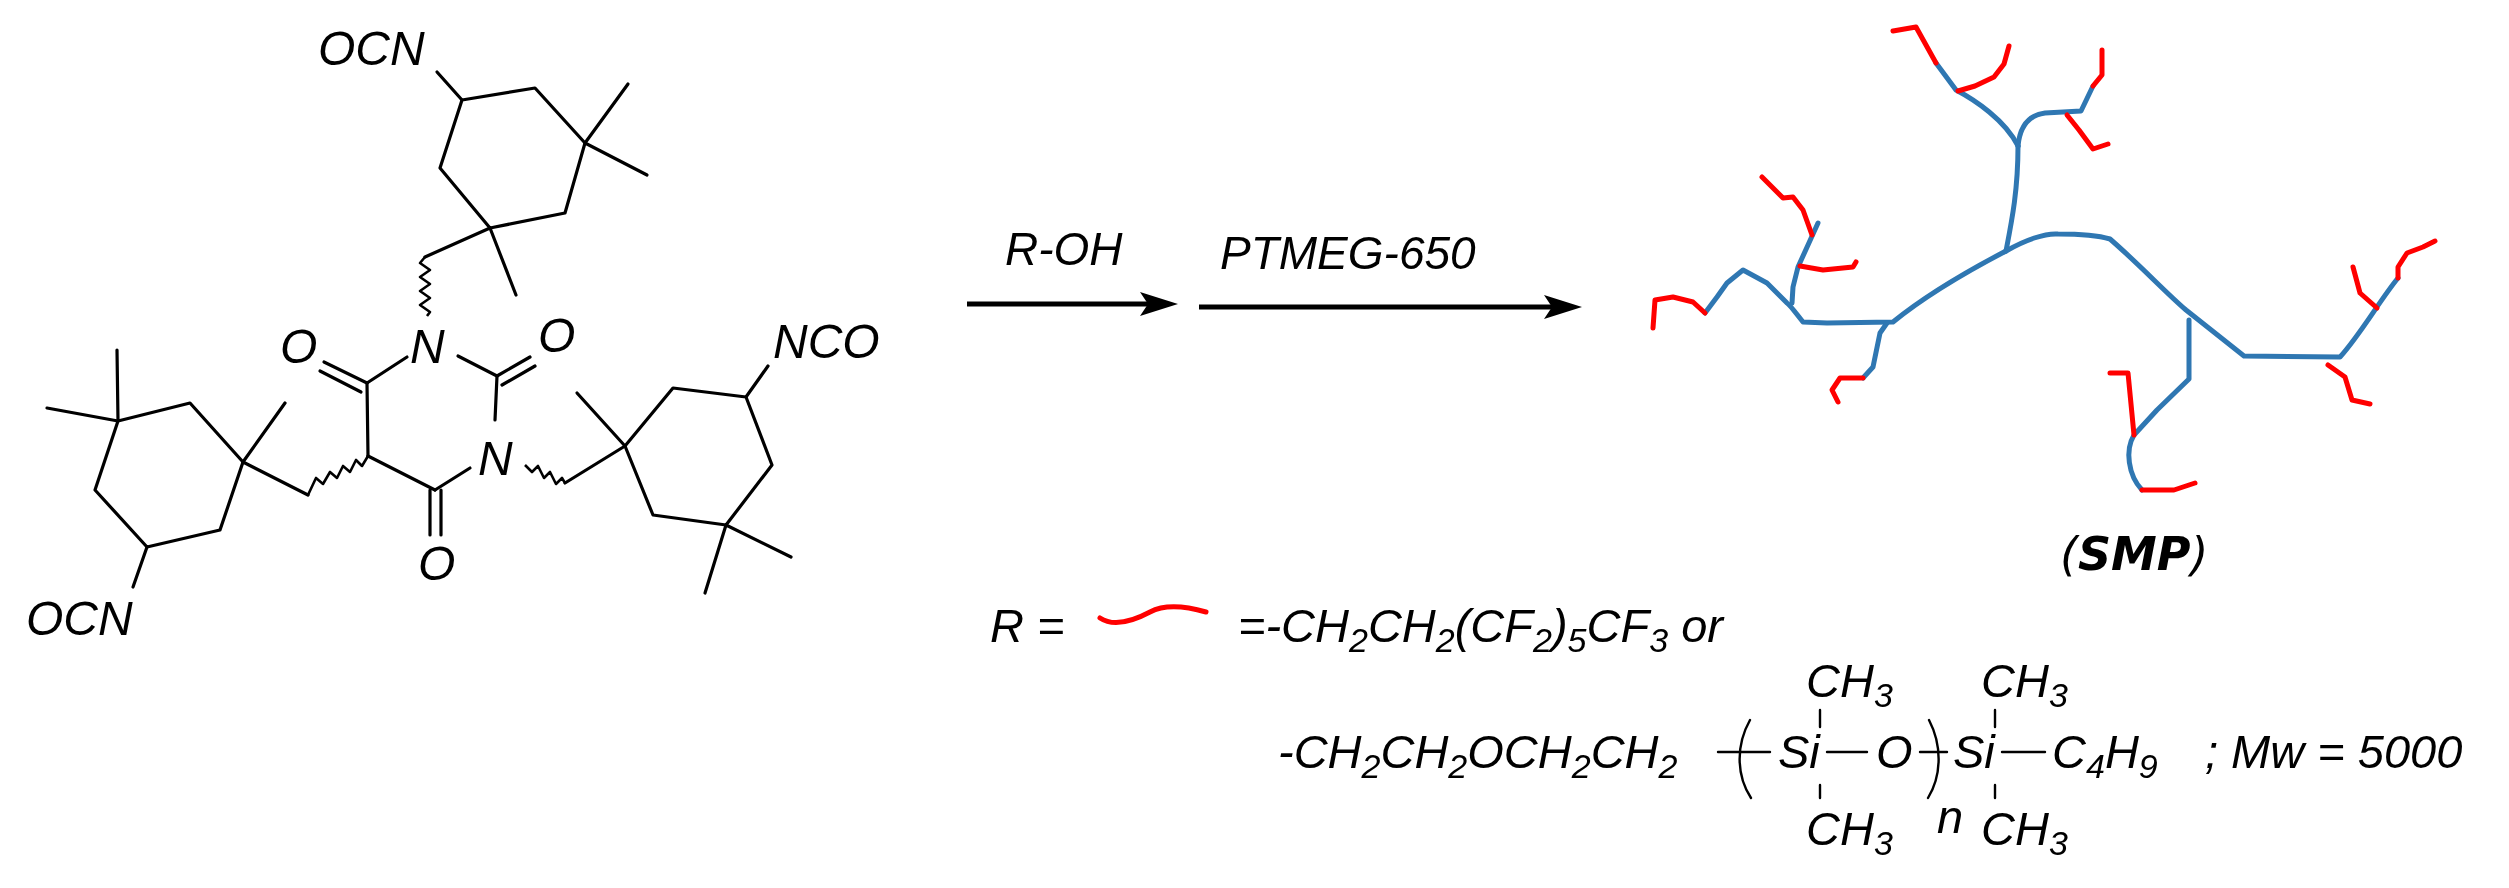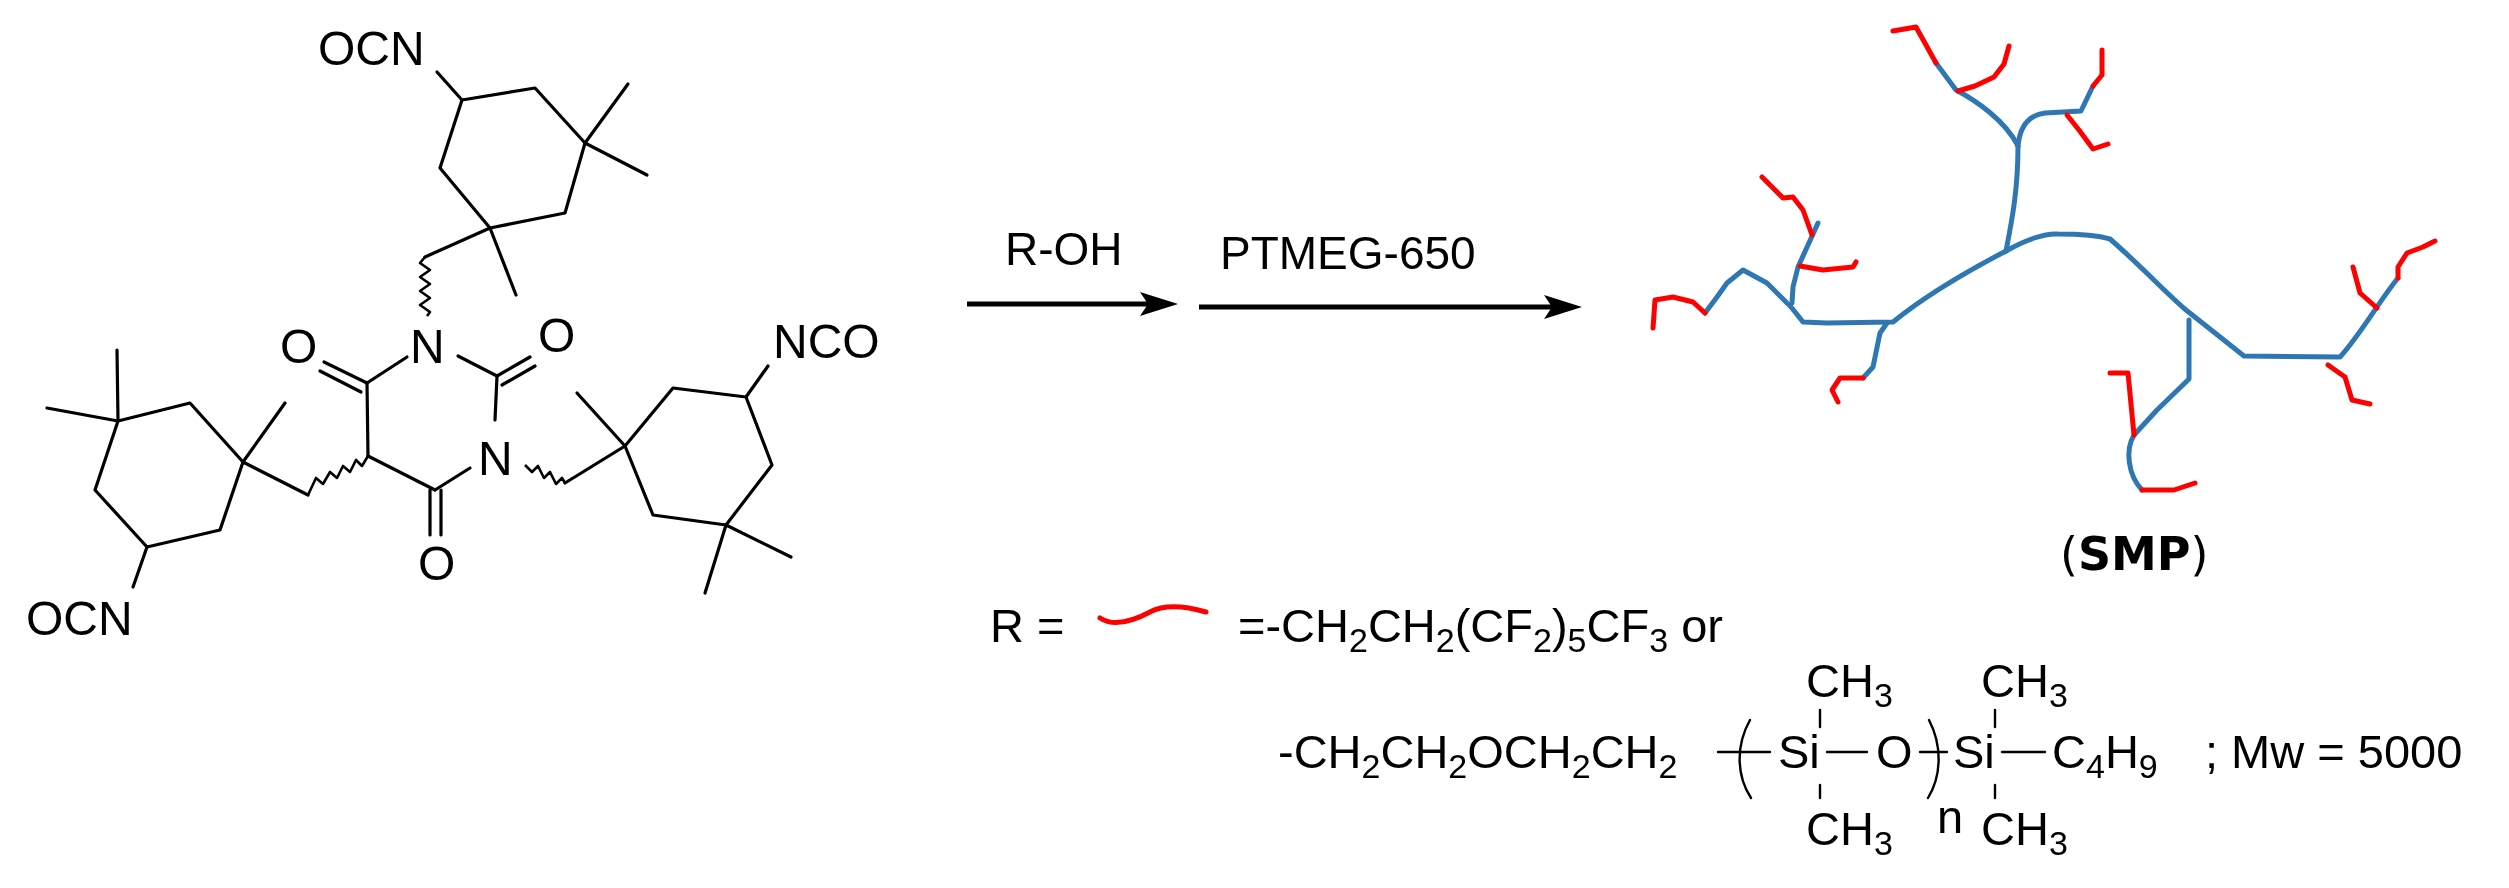--- a/index.html
+++ b/index.html
@@ -1,17 +1,17 @@
 <!DOCTYPE html>
 <html><head>
 <meta charset="utf-8">
 <style>
   html, body { margin: 0; padding: 0; background: #ffffff; }
   body { width: 2509px; height: 888px; position: relative; overflow: hidden; }
-  .canvas { position: absolute; left: 0; top: 0; width: 2509px; height: 888px; }
+  .canvas { position: absolute; left: 0; top: 0; width: 2509px; height: 888px; font-style: italic; }
   svg text { font-family: "Liberation Sans", "DejaVu Sans", sans-serif; fill: #000; }
   .lbl { font-size: 48px; }
   .rx { font-size: 46px; }
   .f { font-size: 47px; }
   .sub { font-size: 34px; }
   .smp { font-family: "DejaVu Sans", "Liberation Sans", sans-serif; font-size: 46px; }
   .bond { stroke: #000; stroke-width: 3.2; fill: none; stroke-linecap: round; stroke-linejoin: round; }
   .bond-thin { stroke: #000; stroke-width: 2.4; fill: none; stroke-linecap: round; }
   .wavy { stroke: #000; stroke-width: 2.6; fill: none; stroke-linejoin: round; }
   .arrow-line { stroke: #000; stroke-width: 5; }

